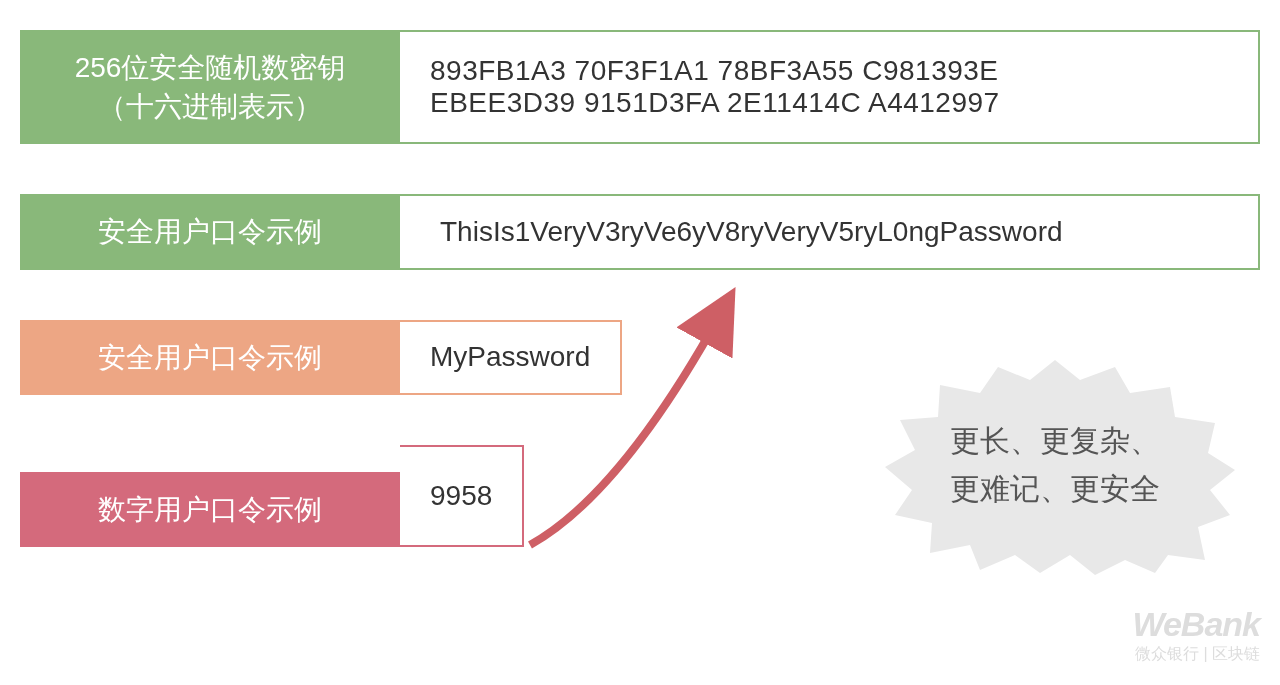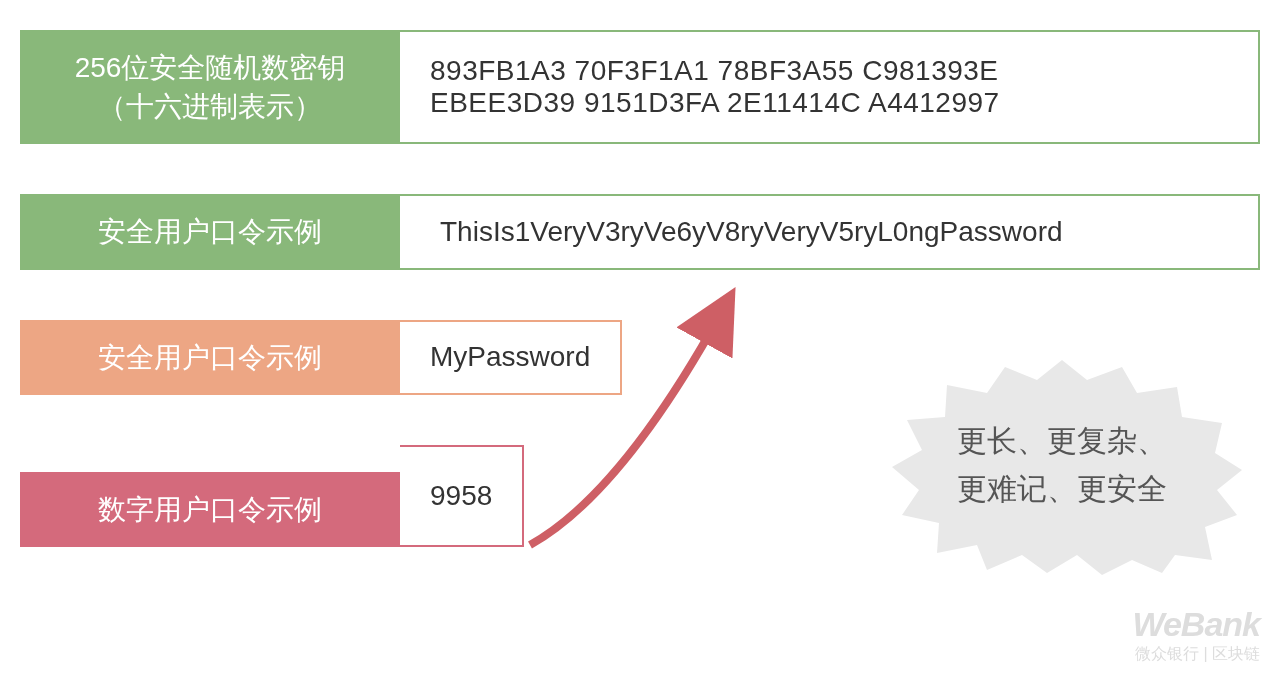--- a/index.html
+++ b/index.html
@@ -43,21 +43,21 @@
   .orange { background: #eda684; }
   .orange-border { border-color: #eda684; }
   .red { background: #d46a7c; margin-top: 27px; }
   .red-border { border-color: #d46a7c; }
   .row1 .value-cell { flex: 1; }
   .row2 .value-cell { flex: 1; padding-left: 40px; }
   .row3 .value-cell, .row4 .value-cell { min-width: 120px; }
   .hexline { letter-spacing: 0.5px; }
   .starburst {
     position: absolute;
-    right: 33px;
+    right: 40px;
     bottom: 110px;
     width: 370px;
     height: 220px;
     display: flex;
     align-items: center;
     justify-content: center;
   }
   .starburst svg { position: absolute; top: 0; left: 0; }
   .starburst-text {
     position: relative;

